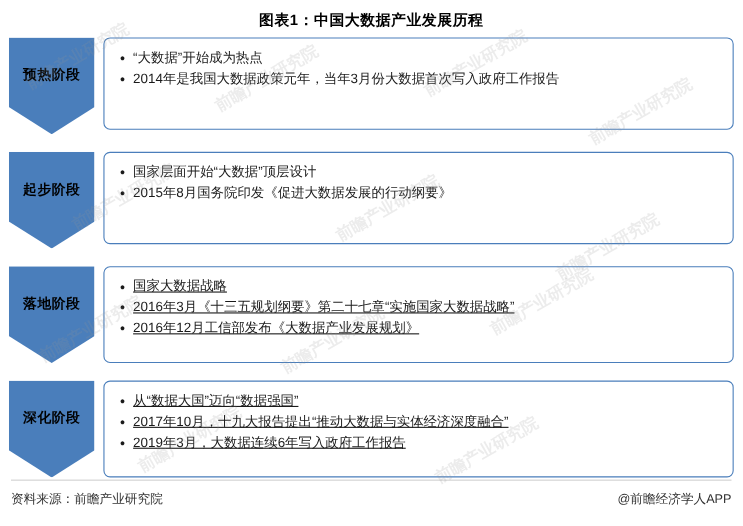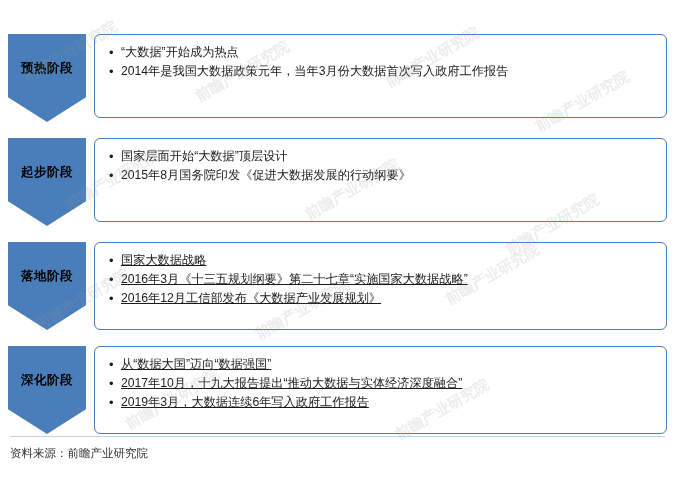--- a/index.html
+++ b/index.html
@@ -142,20 +142,21 @@
     right: 0;
     font-size: 11.5px;
     color: #333333;
   }
 </style>
 </head>
 <body>
 
 <div class="page">
 
+  <div class="title">图表1：中国大数据产业发展历程</div>
 
   <div class="watermarks">
     <div class="wm" style="left:18px;  top:42px;">前瞻产业研究院</div>
     <div class="wm" style="left:190px; top:62px;">前瞻产业研究院</div>
     <div class="wm" style="left:380px; top:48px;">前瞻产业研究院</div>
     <div class="wm" style="left:530px; top:92px;">前瞻产业研究院</div>
     <div class="wm" style="left:60px;  top:170px;">前瞻产业研究院</div>
     <div class="wm" style="left:300px; top:180px;">前瞻产业研究院</div>
     <div class="wm" style="left:500px; top:215px;">前瞻产业研究院</div>
     <div class="wm" style="left:30px;  top:290px;">前瞻产业研究院</div>
@@ -211,15 +212,16 @@
         <div class="bullet">2017年10月，十九大报告提出“推动大数据与实体经济深度融合”</div>
         <div class="bullet">2019年3月，大数据连续6年写入政府工作报告</div>
       </div>
     </div>
 
   </div>
 
   <div class="footer">
     <div class="footer-line"></div>
     <div class="source">资料来源：前瞻产业研究院</div>
+    <div class="brand">@前瞻经济学人APP</div>
   </div>
 
 </div>
 
 </body></html>

